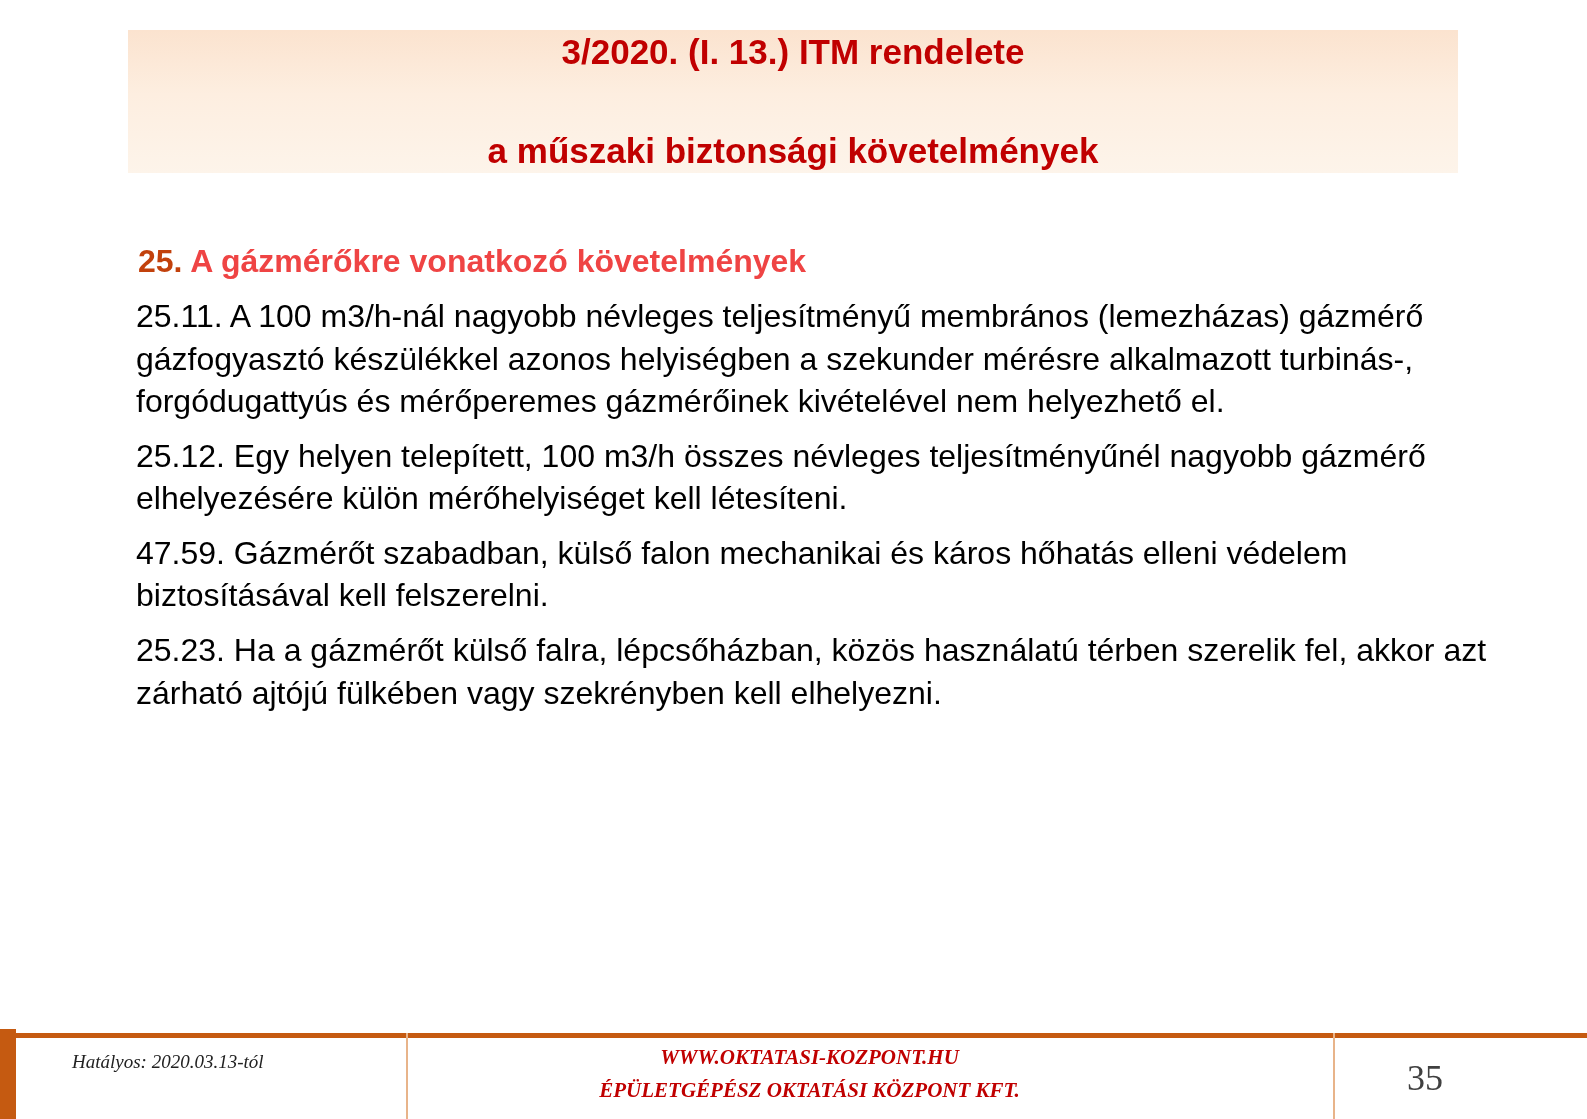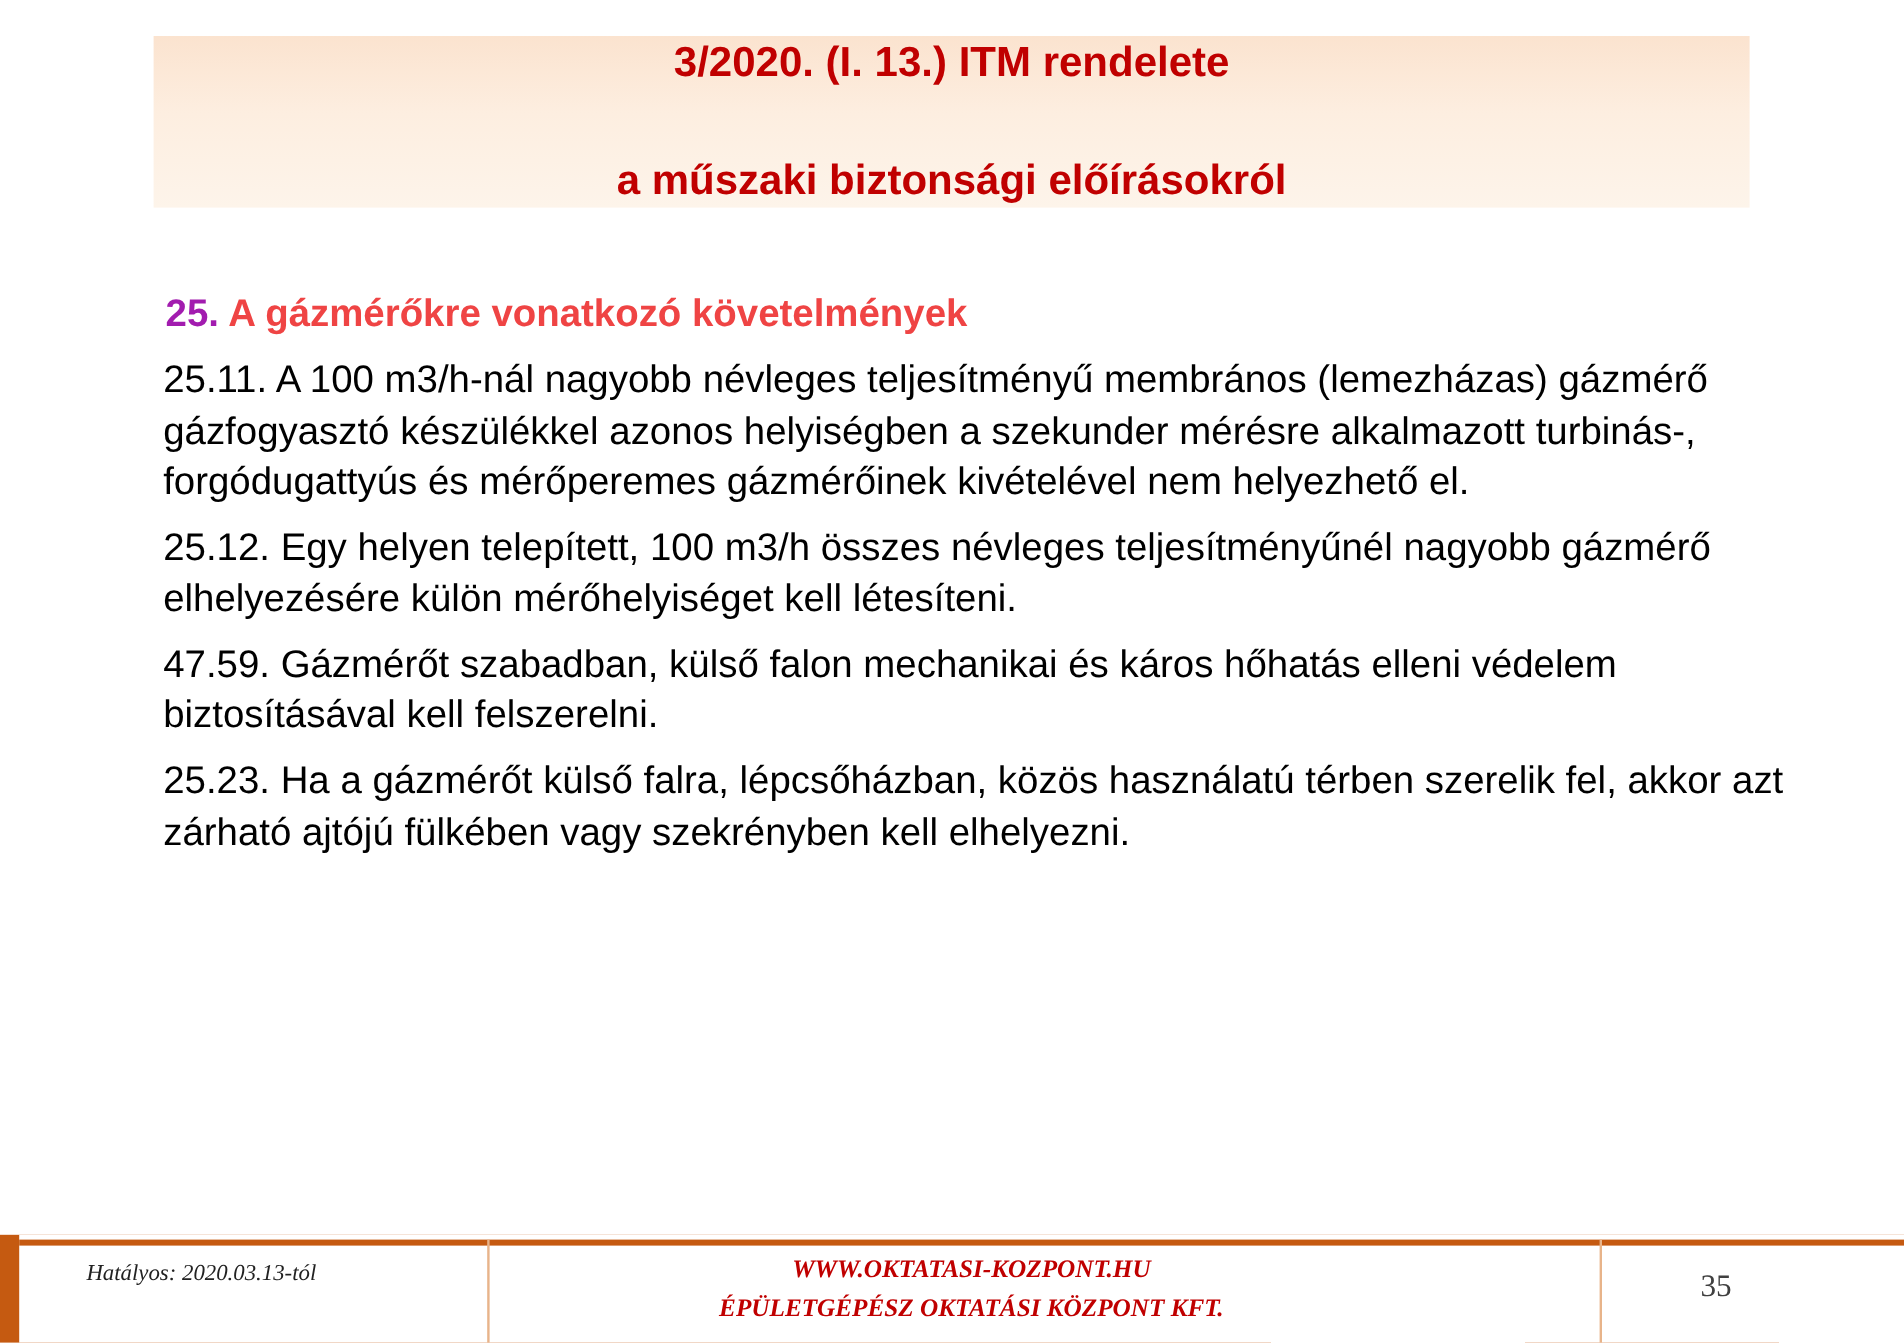--- a/index.html
+++ b/index.html
@@ -53,21 +53,21 @@
   }
 
   .heading-row {
     font-size: 32px;
     font-weight: bold;
     line-height: 1.35;
     margin-left: 28px;
     margin-bottom: 8px;
   }
   .heading-num {
-    color: #a21caf;
+    color: #c2410c;
     font-weight: bold;
   }
   .heading-text {
     color: #ef4444;
     font-weight: bold;
   }
 
   .para {
     font-size: 32px;
     color: #000000;
@@ -116,21 +116,21 @@
     font-size: 21px;
     color: #c00000;
     font-family: "Liberation Serif", serif;
     line-height: 1.55;
   }
   .footer-center div { white-space: nowrap; }
   .page-number {
     position: absolute;
     right: 160px;
     top: 28px;
-    font-size: 26px;
+    font-size: 36px;
     color: #404040;
     font-family: "Liberation Serif", serif;
   }
   .footer-divider {
     position: absolute;
     bottom: 0;
     width: 1587px;
     height: 86px;
     border-top: 5px solid #c55a11;
     box-sizing: border-box;
@@ -153,21 +153,21 @@
     background: #e8b48a;
   }
 </style>
 </head>
 <body>
 
 <div class="slide">
 
   <div class="title-banner">
     <div class="title-line">3/2020. (I. 13.) ITM rendelete</div>
-    <div class="title-line">a műszaki biztonsági előírásokról</div>
+    <div class="title-line">a műszaki biztonsági követelmények</div>
   </div>
 
   <div class="body-area">
 
     <div class="heading-row">
       <span class="heading-num">25.</span>
       <span class="heading-text">A gázmérőkre vonatkozó követelmények</span>
     </div>
 
     <p class="para">25.11. A 100 m3/h-nál nagyobb névleges teljesítményű membrános (lemezházas) gázmérő gázfogyasztó készülékkel azonos helyiségben a szekunder mérésre alkalmazott turbinás-, forgódugattyús és mérőperemes gázmérőinek kivételével nem helyezhető el.</p>

